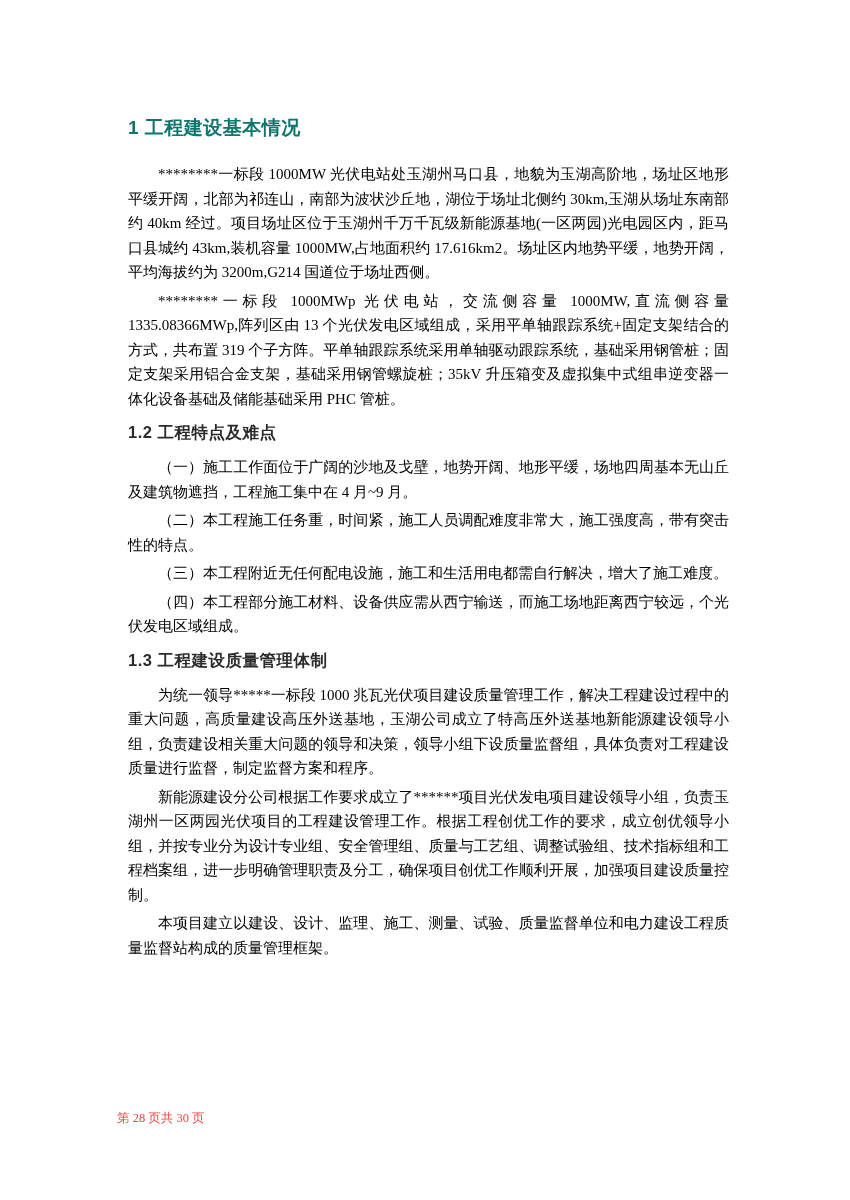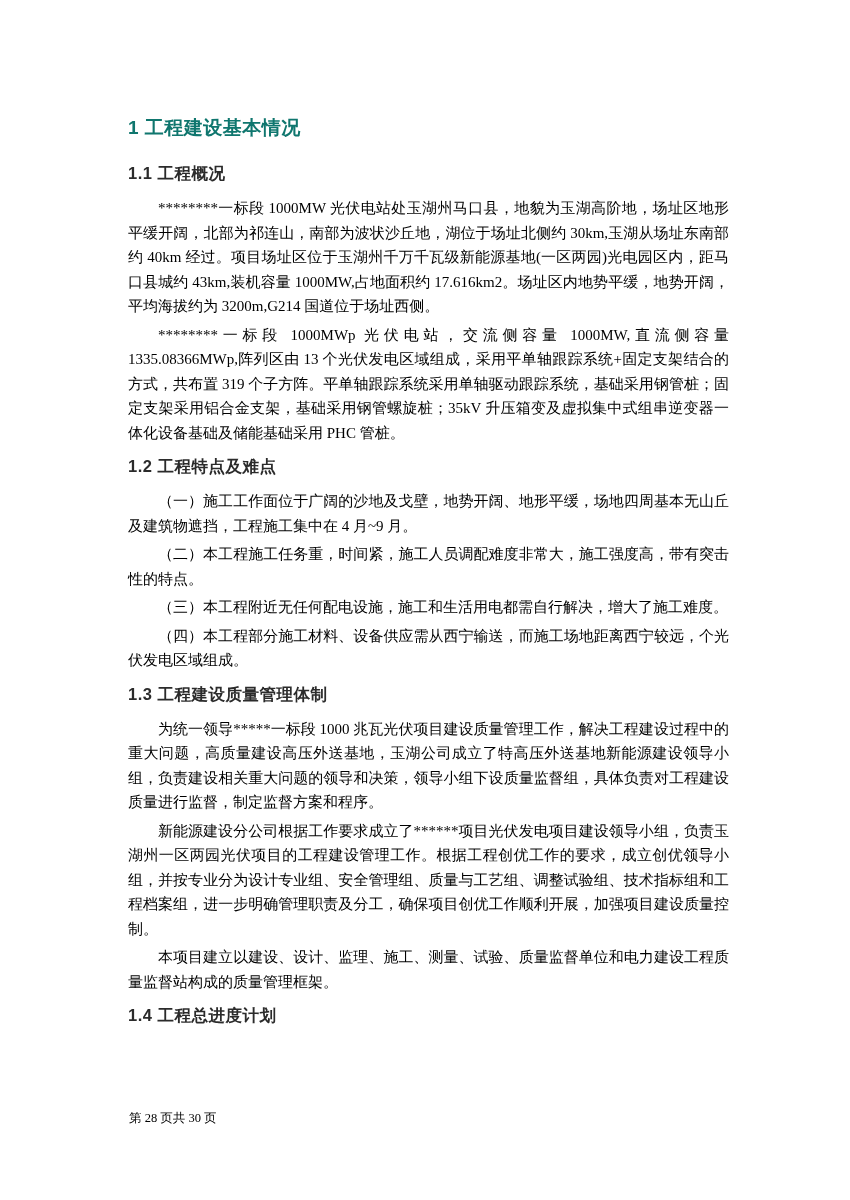--- a/index.html
+++ b/index.html
@@ -47,56 +47,52 @@
     font-size: 15px;
     line-height: 24.5px;
     margin: 0 0 4px 0;
     text-indent: 2em;
     text-align: justify;
     color: #000000;
   }
   section { margin: 0; }
   .page-footer {
     position: absolute;
-    left: 129px;
+    left: 117px;
     top: 1110px;
     font-size: 12.5px;
-    color: #000000;
+    color: #ef4444;
     font-family: "Liberation Serif", "DejaVu Serif", serif;
   }
 </style>
 </head>
 <body>
 
 <div class="page">
   <div class="content">
 
     <h1 class="doc-title">1 工程建设基本情况</h1>
 
     <section>
-      <h2 class="sec-heading">1.1  工程概况</h2>
       <p class="body-para">********一标段 1000MW 光伏电站处玉湖州马口县，地貌为玉湖高阶地，场址区地形平缓开阔，北部为祁连山，南部为波状沙丘地，湖位于场址北侧约 30km,玉湖从场址东南部约 40km 经过。项目场址区位于玉湖州千万千瓦级新能源基地(一区两园)光电园区内，距马口县城约 43km,装机容量 1000MW,占地面积约 17.616km2。场址区内地势平缓，地势开阔，平均海拔约为 3200m,G214 国道位于场址西侧。</p>
       <p class="body-para">********一标段 1000MWp 光伏电站，交流侧容量 1000MW,直流侧容量 1335.08366MWp,阵列区由 13 个光伏发电区域组成，采用平单轴跟踪系统+固定支架结合的方式，共布置 319 个子方阵。平单轴跟踪系统采用单轴驱动跟踪系统，基础采用钢管桩；固定支架采用铝合金支架，基础采用钢管螺旋桩；35kV 升压箱变及虚拟集中式组串逆变器一体化设备基础及储能基础采用 PHC 管桩。</p>
     </section>
 
     <section>
       <h2 class="sec-heading">1.2  工程特点及难点</h2>
       <p class="body-para">（一）施工工作面位于广阔的沙地及戈壁，地势开阔、地形平缓，场地四周基本无山丘及建筑物遮挡，工程施工集中在 4 月~9 月。</p>
       <p class="body-para">（二）本工程施工任务重，时间紧，施工人员调配难度非常大，施工强度高，带有突击性的特点。</p>
       <p class="body-para">（三）本工程附近无任何配电设施，施工和生活用电都需自行解决，增大了施工难度。</p>
       <p class="body-para">（四）本工程部分施工材料、设备供应需从西宁输送，而施工场地距离西宁较远，个光伏发电区域组成。</p>
     </section>
 
     <section>
       <h2 class="sec-heading">1.3  工程建设质量管理体制</h2>
       <p class="body-para">为统一领导*****一标段 1000 兆瓦光伏项目建设质量管理工作，解决工程建设过程中的重大问题，高质量建设高压外送基地，玉湖公司成立了特高压外送基地新能源建设领导小组，负责建设相关重大问题的领导和决策，领导小组下设质量监督组，具体负责对工程建设质量进行监督，制定监督方案和程序。</p>
       <p class="body-para">新能源建设分公司根据工作要求成立了******项目光伏发电项目建设领导小组，负责玉湖州一区两园光伏项目的工程建设管理工作。根据工程创优工作的要求，成立创优领导小组，并按专业分为设计专业组、安全管理组、质量与工艺组、调整试验组、技术指标组和工程档案组，进一步明确管理职责及分工，确保项目创优工作顺利开展，加强项目建设质量控制。</p>
       <p class="body-para">本项目建立以建设、设计、监理、施工、测量、试验、质量监督单位和电力建设工程质量监督站构成的质量管理框架。</p>
     </section>
 
-    <section>
-      <h2 class="sec-heading">1.4  工程总进度计划</h2>
-    </section>
 
   </div>
 
   <div class="page-footer">第 28 页共 30 页</div>
 </div>
 
 </body></html>

